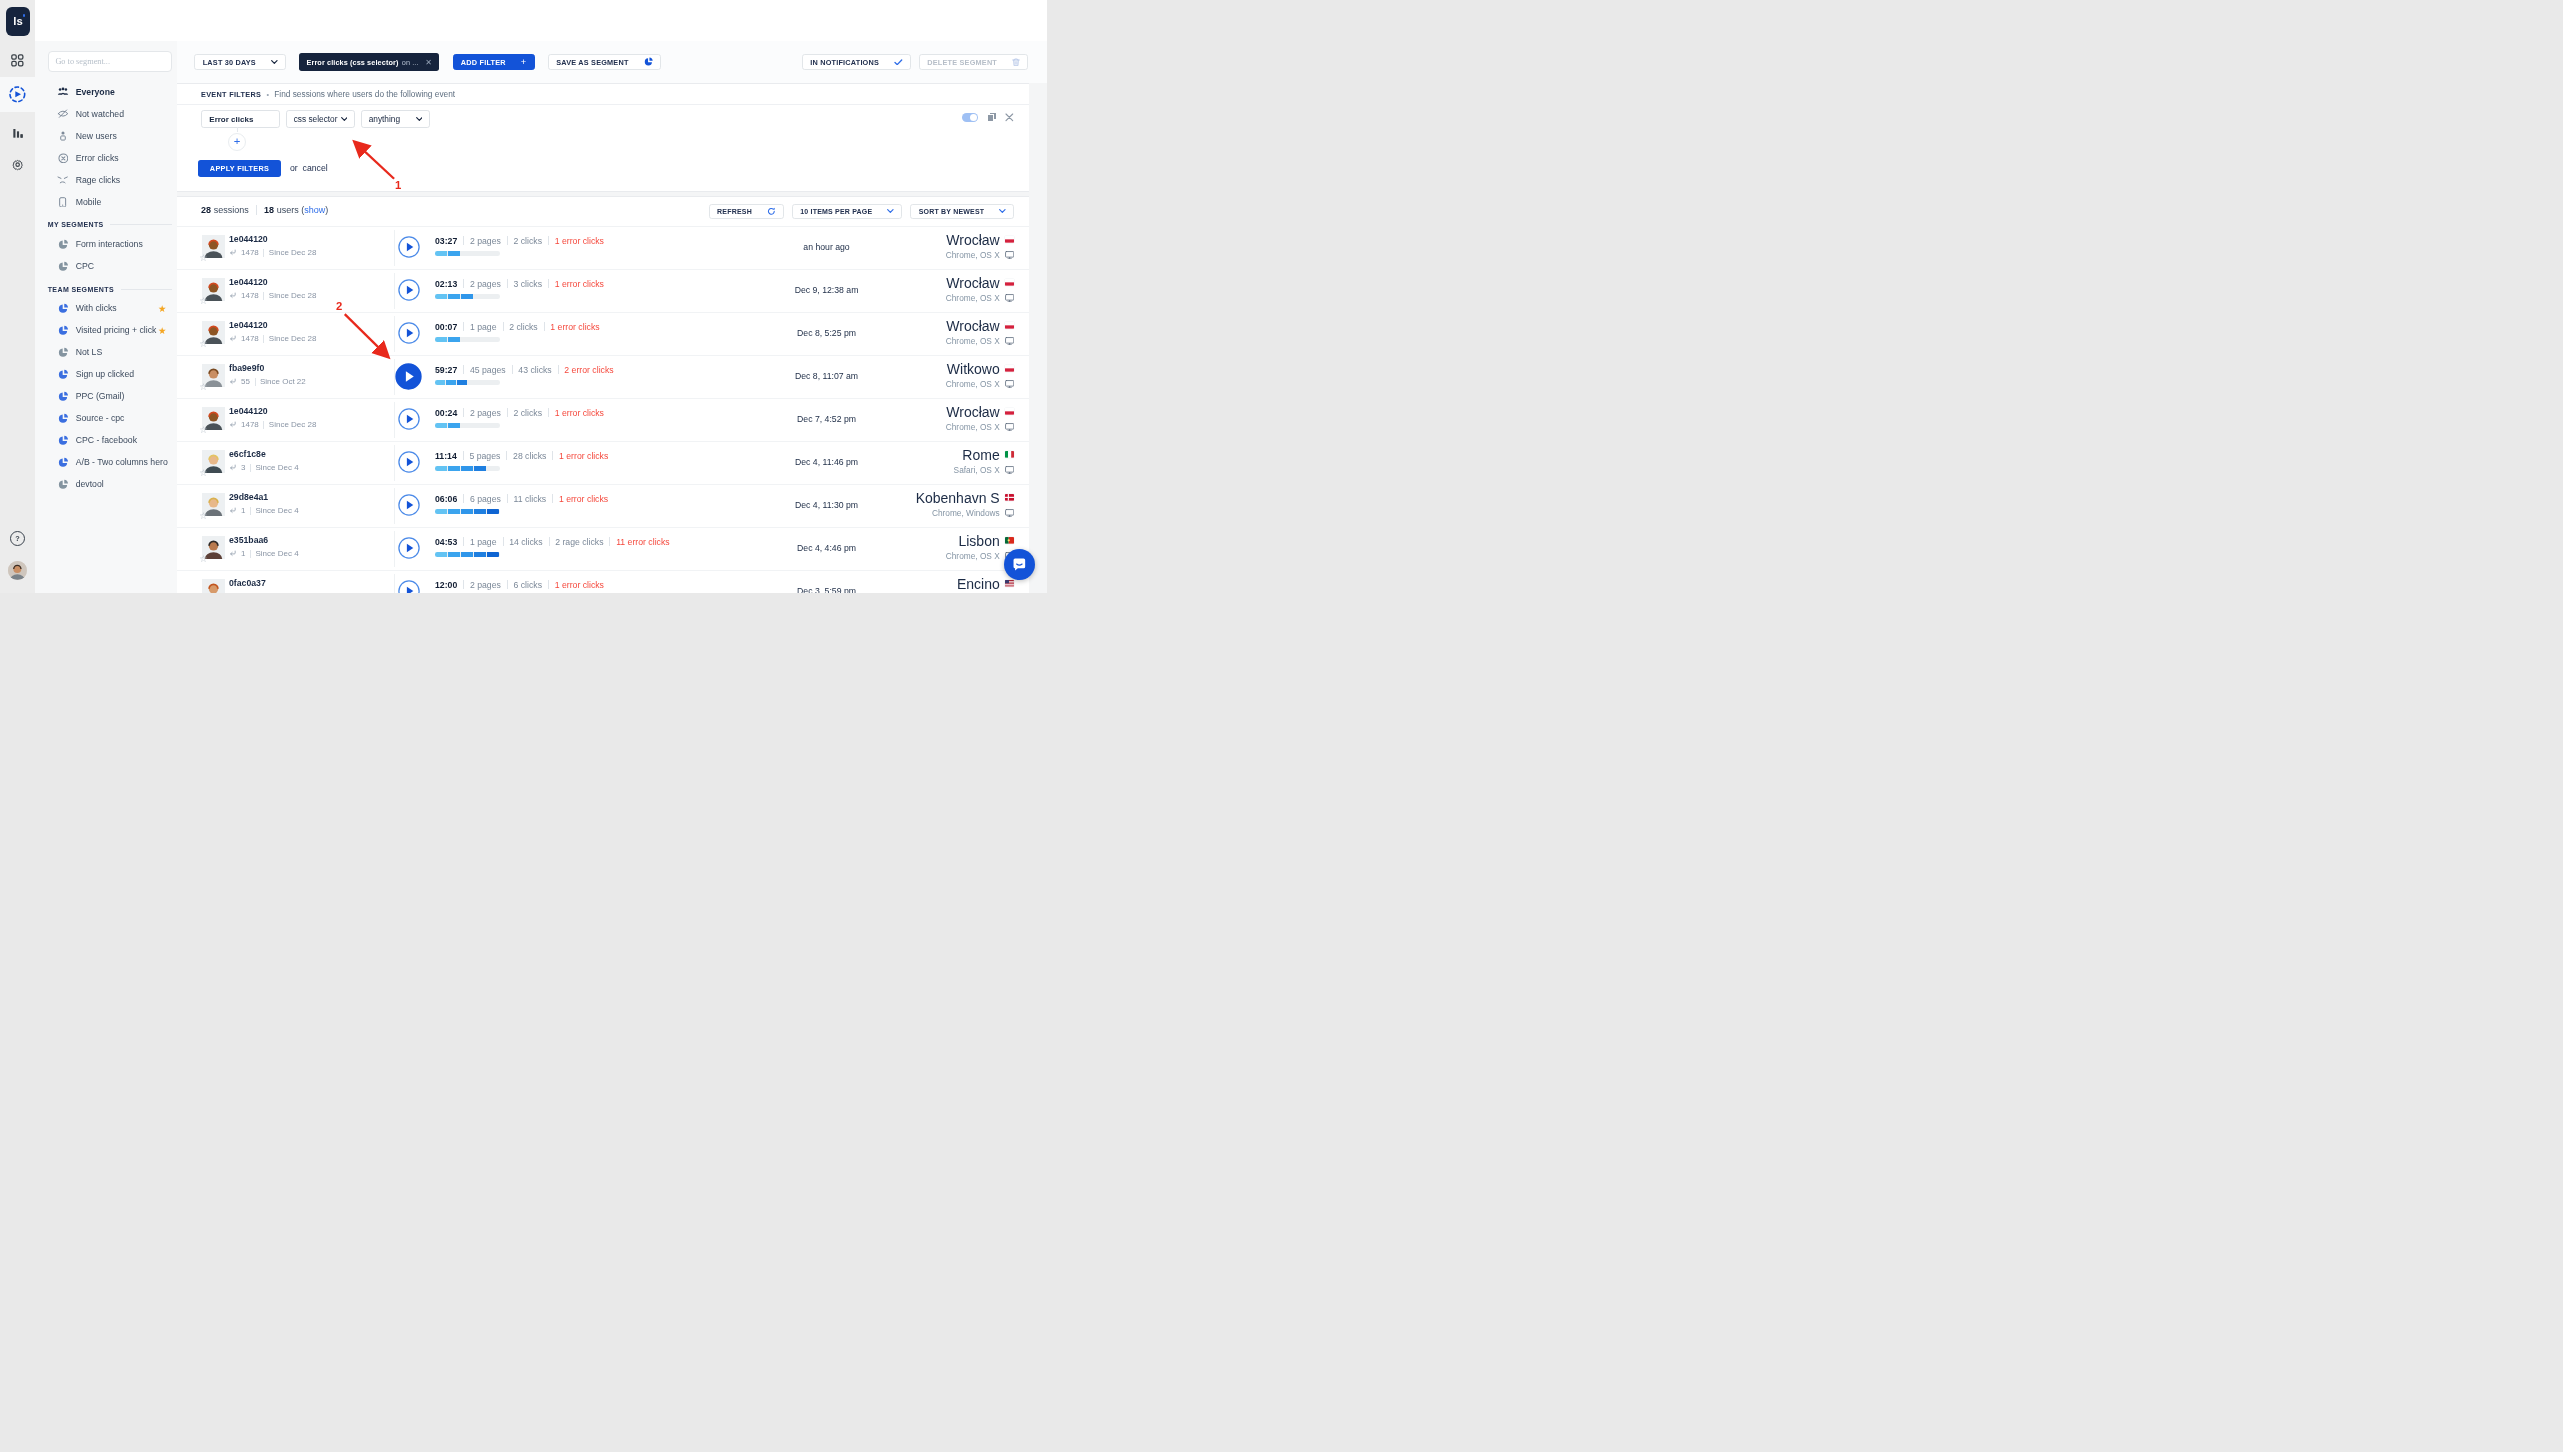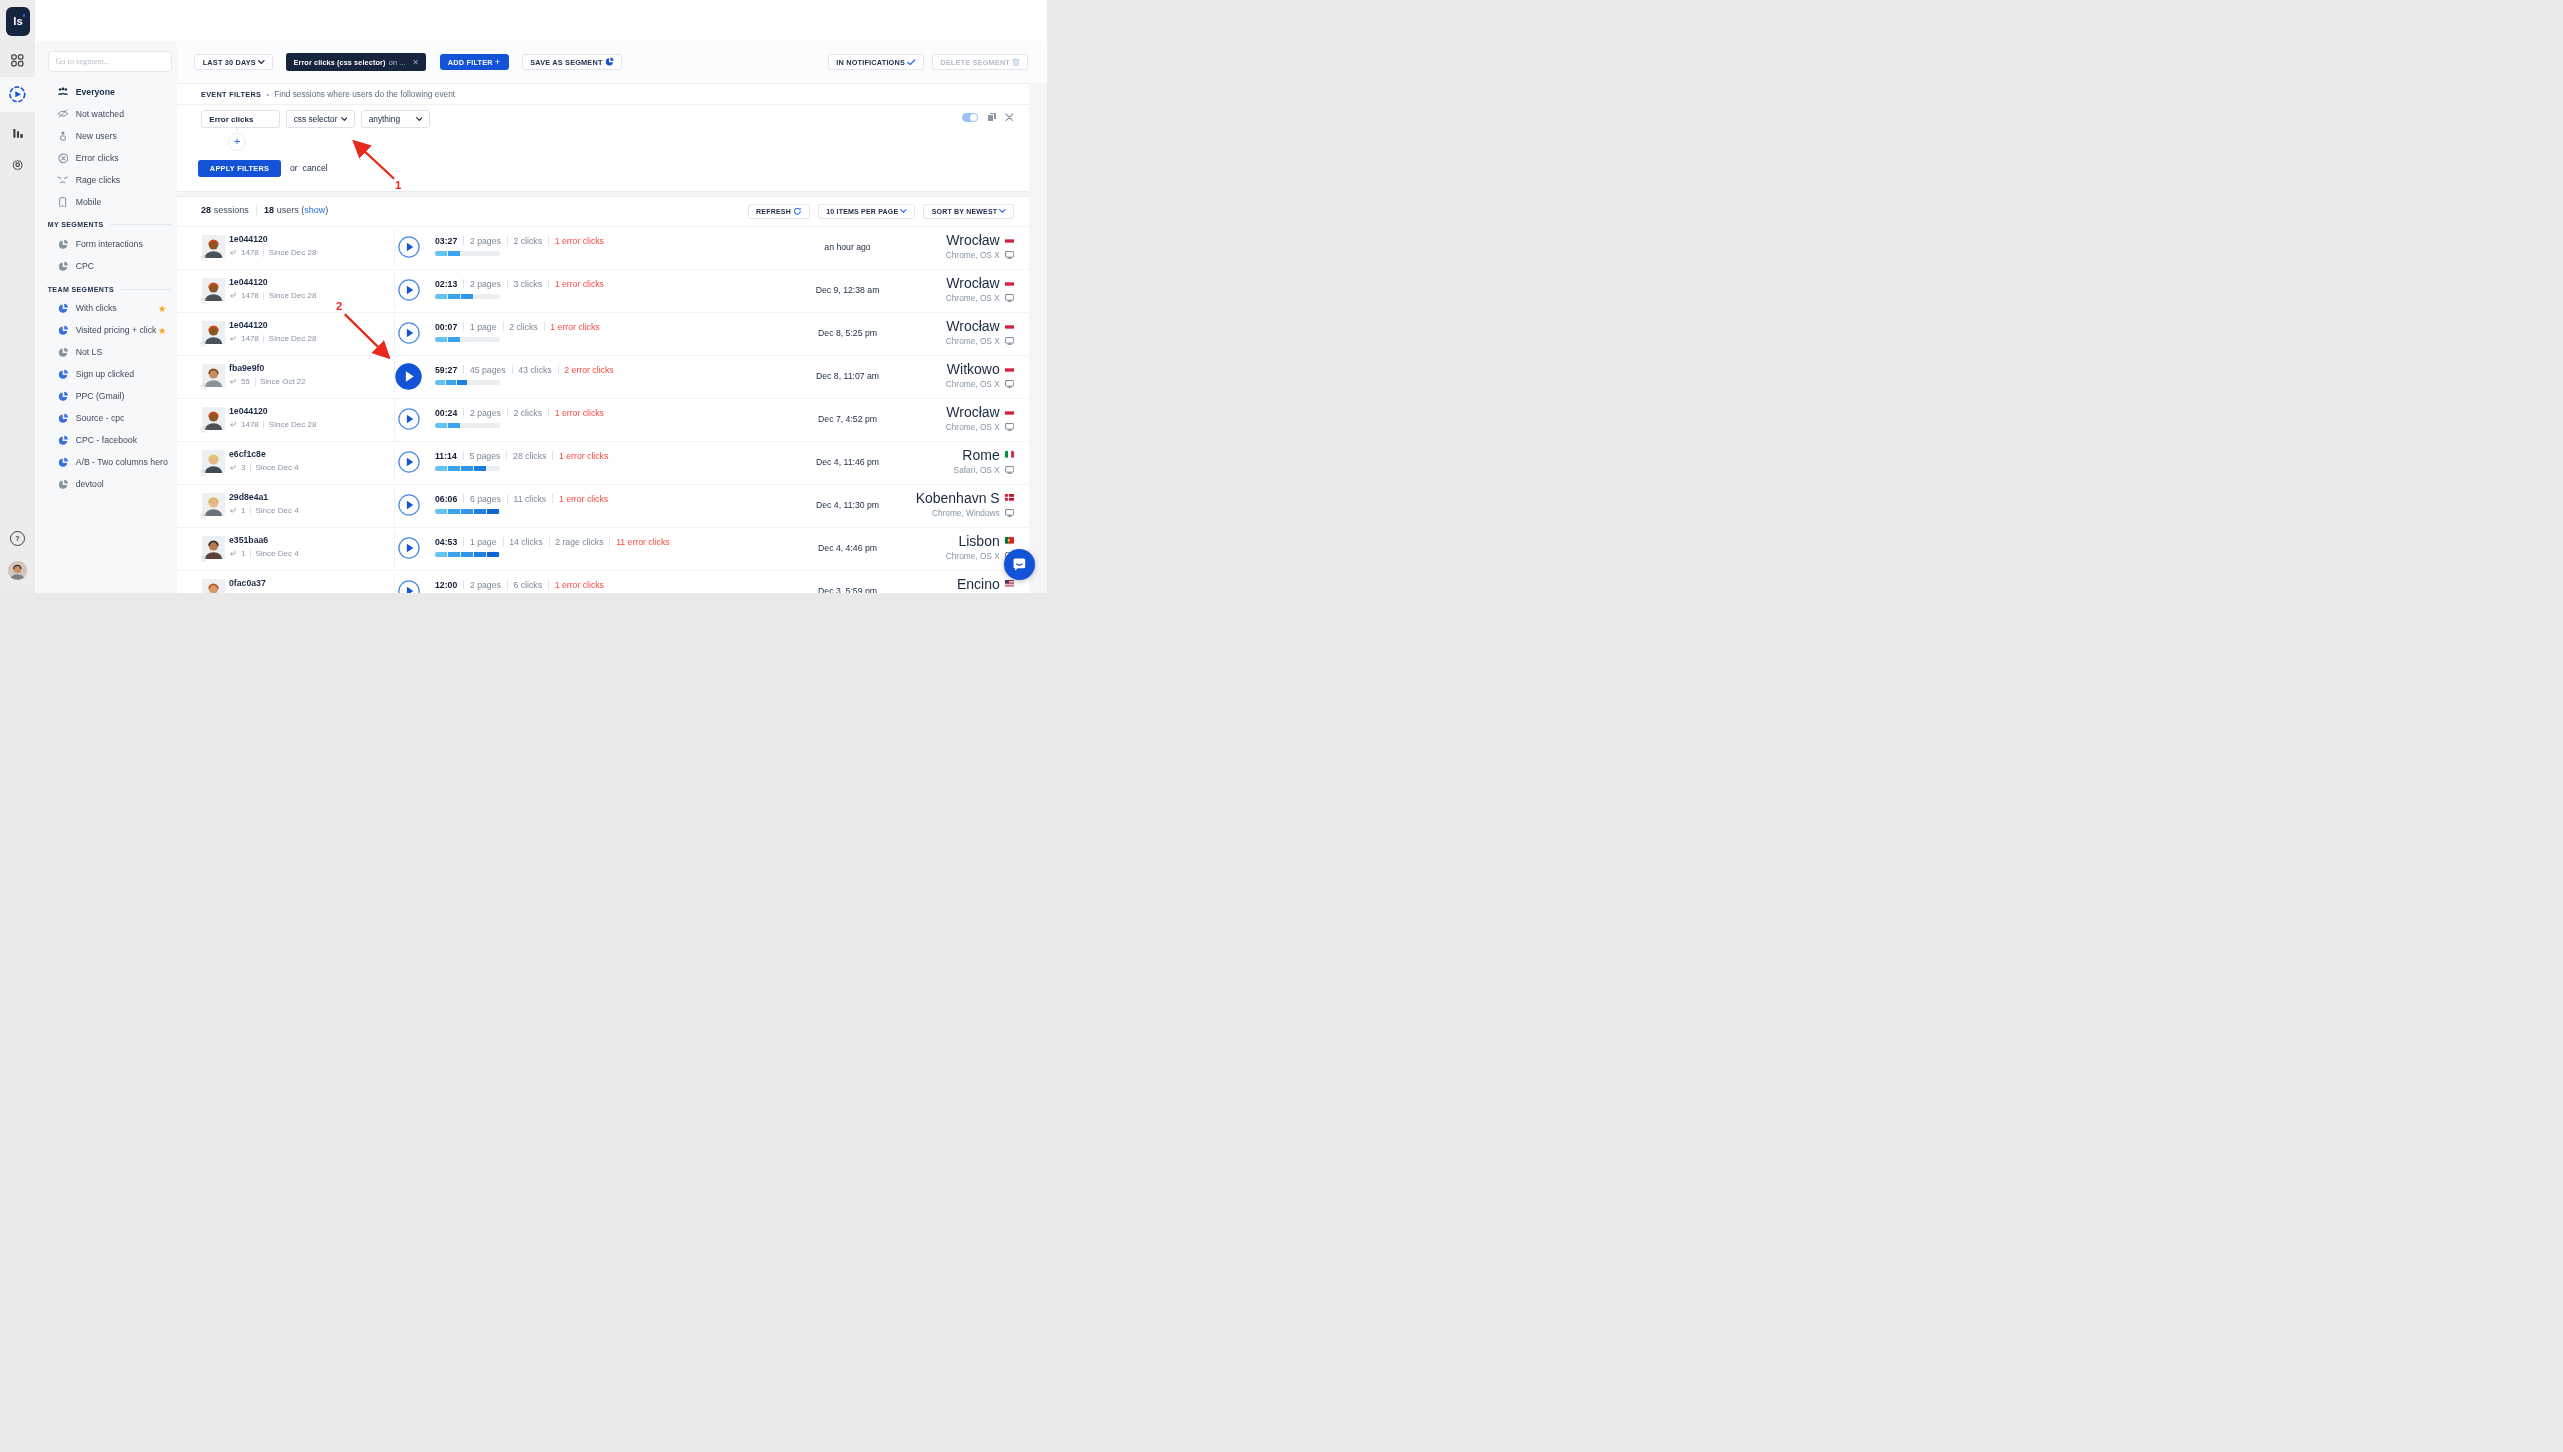--- a/index.html
+++ b/index.html
@@ -48,21 +48,21 @@
   .pie path{fill:#8494a0}
   .pie.blue path{fill:#3b6fe0}
   .ic-stroke{stroke:#7d8a99;fill:none;stroke-width:1.5;stroke-linecap:round;stroke-linejoin:round}
   .ic-fill{fill:#7d8a99}
   .ic-darkf{fill:#1c2b45}
   
   .main{position:absolute;left:177px;top:41px;right:0;bottom:0;background:#f4f5f6}
   .chips-row{position:absolute;left:0;top:0;right:0;height:42px;background:#fbfcfd;display:flex;align-items:center;
              padding:0 18.7px 0 17.4px;gap:13.3px;box-sizing:border-box}
   .btn{height:16.7px;border:0.7px solid #e2e6e9;border-radius:2.7px;background:#fff;font-weight:700;font-size:7.3px;color:#22304f;
-       display:inline-flex;align-items:center;gap:2px;padding:0 7.3px;letter-spacing:0.2px;cursor:pointer;white-space:nowrap;
+       display:inline-flex;align-items:center;gap:15px;padding:0 7.3px;letter-spacing:0.2px;cursor:pointer;white-space:nowrap;
        font-family:"Liberation Sans","DejaVu Sans",sans-serif}
   .btn.primary{background:#1353d8;border-color:#1353d8;color:#fff}
   .btn.disabled{color:#b6bec8;cursor:default}
   .btn.small{height:15.4px;font-size:7px}
   .chip{background:#16243d;color:#fff;border-radius:2.7px;height:18px;display:inline-flex;align-items:center;
         padding:0 7.3px;font-size:7.3px;font-weight:700;gap:3.3px;cursor:pointer;letter-spacing:0.1px}
   .chip .rest{color:#b9c4d4;font-weight:400}
   .chip .x{color:#93a1b5;font-weight:400;margin-left:3.3px;font-size:8px}
   .right-group{margin-left:auto;display:flex;gap:8px}
   
@@ -113,21 +113,21 @@
   .playbtn .pb-t{fill:#1353d8}
   .srow.filled .playbtn{left:218px;top:6.7px;width:27px;height:27px}
   .srow.filled .pb-c{fill:#1353d8;stroke:#1353d8}
   .srow.filled .pb-t{fill:#fff}
   .sstats{position:absolute;left:258px;top:8.7px;display:flex;align-items:center;font-size:8.7px;color:#7b8898}
   .st-dur{font-weight:700;color:#121e33}
   .st-err{color:#f5483c}
   .st-sep{width:0.7px;height:8.7px;background:#dfe4e9;margin:0 6px}
   .sbar{position:absolute;left:258px;top:24px;width:65px;height:4.7px;border-radius:2.3px;background:#eceff1;display:flex;gap:1px;overflow:hidden}
   .sbar span{height:100%}
-  .sdate{position:absolute;left:604px;width:133px;top:14.7px;text-align:center;font-size:8.7px;color:#1c2b45}
+  .sdate{position:absolute;left:583px;width:133px;top:14.7px;text-align:center;font-size:8.7px;color:#1c2b45}
   .sloc{position:absolute;right:14.7px;top:6px;display:flex;flex-direction:column;align-items:flex-end;gap:2px}
   .lcity,.lbrow{display:flex;align-items:center;gap:5.3px;height:13.3px}
   .city-t{font-size:14px;font-weight:400;color:#1c2b45}
   .brow-t{font-size:8.3px;color:#8494a4}
   .flag svg{border-radius:0.7px;box-shadow:0 0 0 0.3px #e3e6ea}
   .mon{stroke:#5d6b7c;fill:none;stroke-width:1.2;stroke-linecap:round}
   
   .overlay{position:absolute;left:0;top:0;z-index:50;pointer-events:none}
   .arrow-label{position:absolute;z-index:51;color:#e8291c;font-weight:700;font-size:11.3px;pointer-events:none}
   .chat-fab{position:absolute;left:1004px;top:549px;width:31px;height:31px;border-radius:50%;background:#1353d8;z-index:60;

